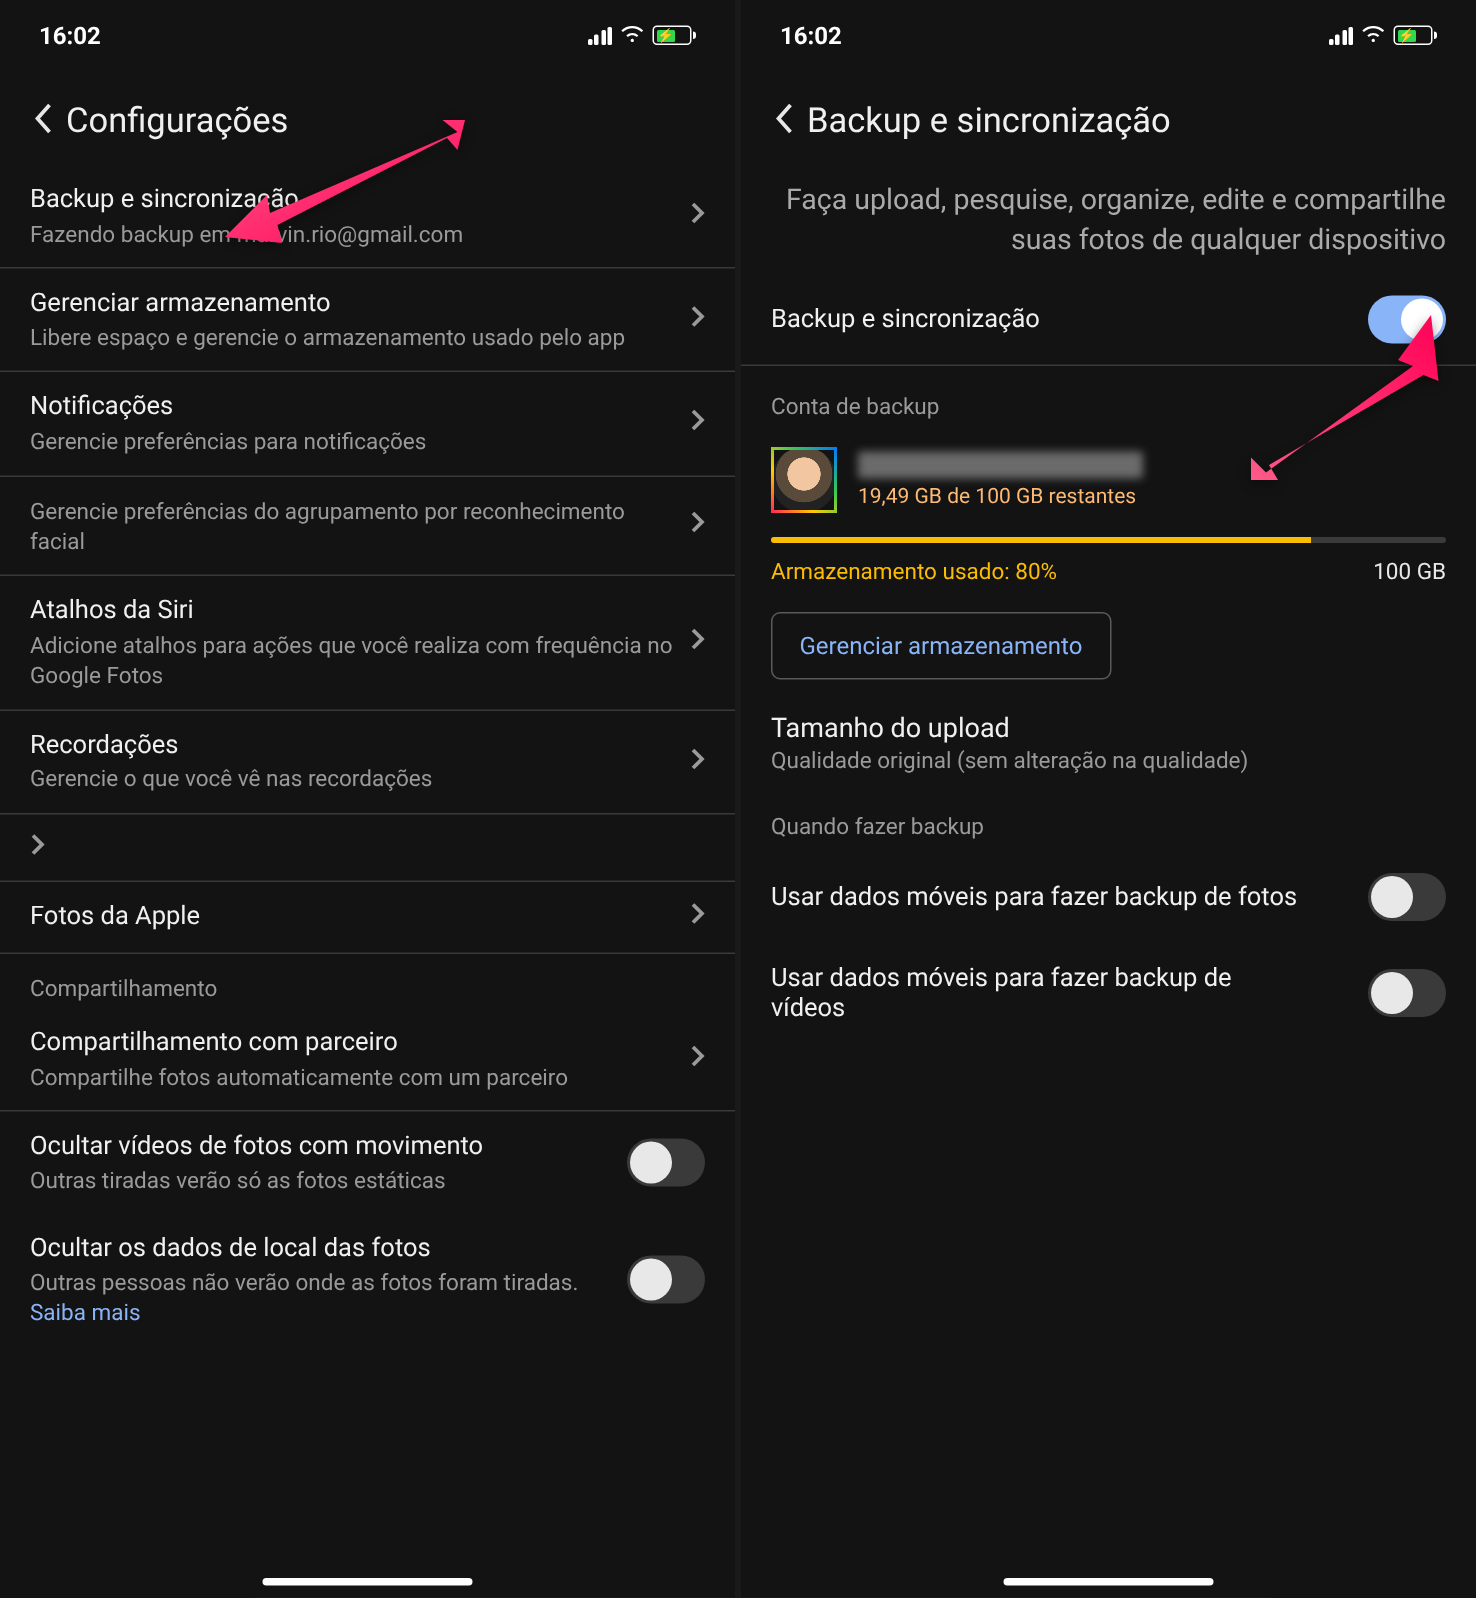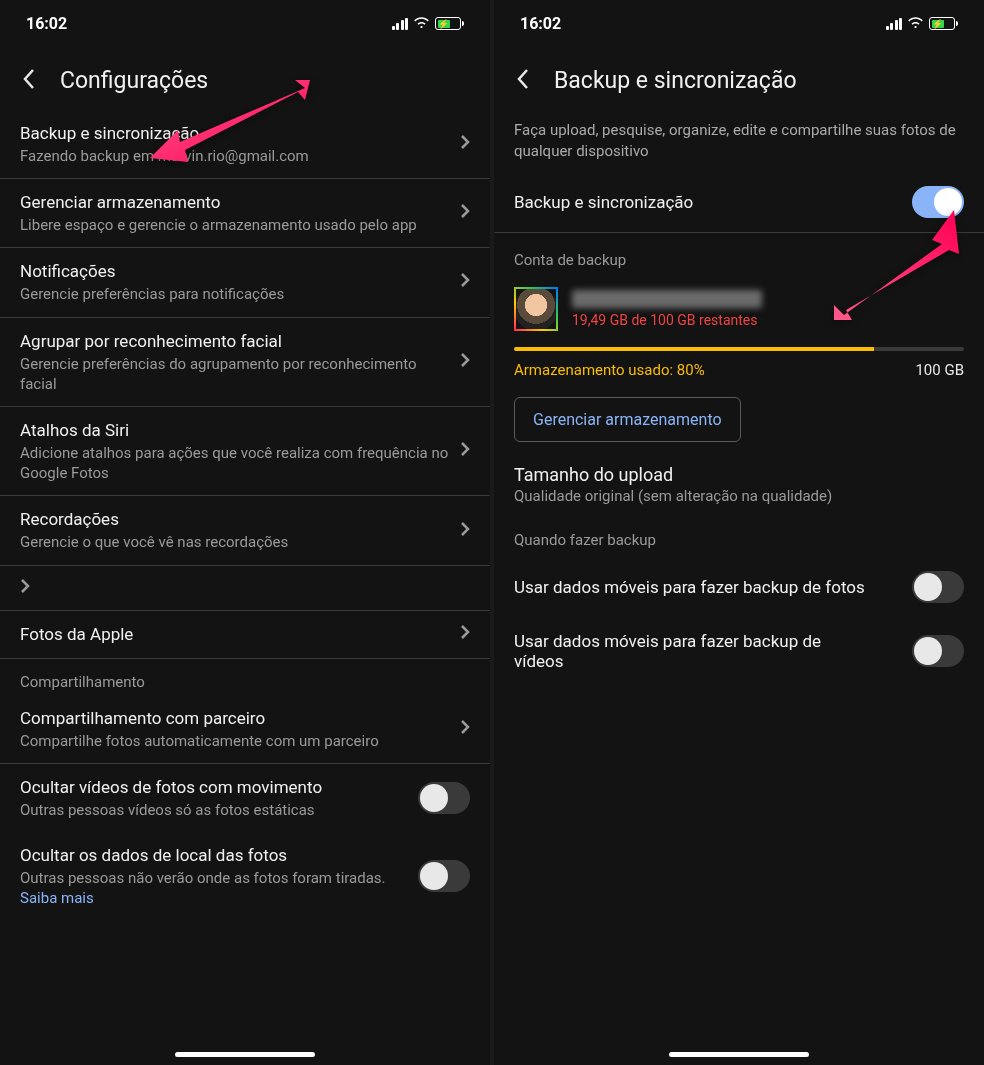--- a/index.html
+++ b/index.html
@@ -80,21 +80,21 @@
     }
     .battery-tip {
       width: 2px;
       height: 5px;
       background: #fff;
       border-radius: 0 2px 2px 0;
     }
     .header {
       display: flex;
       align-items: center;
-      gap: 24px;
+      gap: 8px;
       padding: 28px 22px 16px;
     }
     .back-btn svg { width: 14px; height: 22px; stroke: #e8e8e8; fill: none; stroke-width: 2.5; }
     .header-title {
       font-size: 23px;
       font-weight: 400;
       color: #f0f0f0;
     }
     .list {
       padding: 0 0 0 0;
@@ -161,23 +161,24 @@
       border-radius: 3px;
     }
     .arrow-overlay {
       position: absolute;
       pointer-events: none;
     }
     .arrow-overlay svg { filter: drop-shadow(0 2px 4px rgba(0,0,0,0.4)); }
     
     .desc {
       padding: 10px 20px 14px;
-      font-size: 15px;
+      font-size: 19px;
       color: #aaa;
       line-height: 1.4;
+      text-align: right;
     }
     .toggle-row {
       display: flex;
       align-items: center;
       justify-content: space-between;
       padding: 10px 20px 14px;
       border-bottom: 0.5px solid #3a3a3a;
     }
     .toggle-row .row-title { font-size: 17px; }
     .acct {
@@ -204,21 +205,21 @@
     }
     .acct-text { flex:1; }
     .acct-name {
       height: 18px;
       width: 190px;
       background: #6b6b6b;
       filter: blur(3px);
       border-radius: 2px;
       margin-bottom: 4px;
     }
-    .acct-sub { font-size: 14px; color: #ef4444; }
+    .acct-sub { font-size: 14px; color: #fdba74; }
     .storage {
       padding: 8px 20px 0;
     }
     .bar {
       height: 4px;
       background: #3a3a3a;
       border-radius: 2px;
       overflow: hidden;
       margin-bottom: 10px;
     }
@@ -324,21 +325,20 @@
       <div class="row-text">
         <div class="row-title">Notificações</div>
         <div class="row-sub">Gerencie preferências para notificações</div>
       </div>
       <span class="chev"><svg viewBox="0 0 10 16">
             <polyline points="2,2 8,8 2,14"></polyline>
           </svg></span>
     </div>
     <div class="row">
       <div class="row-text">
-        <div class="row-title">Agrupar por reconhecimento facial</div>
         <div class="row-sub">Gerencie preferências do agrupamento por reconhecimento facial</div>
       </div>
       <span class="chev"><svg viewBox="0 0 10 16">
             <polyline points="2,2 8,8 2,14"></polyline>
           </svg></span>
     </div>
     <div class="row">
       <div class="row-text">
         <div class="row-title">Atalhos da Siri</div>
         <div class="row-sub">Adicione atalhos para ações que você realiza com frequência no Google Fotos</div>
@@ -378,21 +378,21 @@
         <div class="row-sub">Compartilhe fotos automaticamente com um parceiro</div>
       </div>
       <span class="chev"><svg viewBox="0 0 10 16">
             <polyline points="2,2 8,8 2,14"></polyline>
           </svg></span>
     </div>
 
     <div class="row" style="border-bottom:none">
       <div class="row-text">
         <div class="row-title">Ocultar vídeos de fotos com movimento</div>
-        <div class="row-sub">Outras pessoas vídeos só as fotos estáticas</div>
+        <div class="row-sub">Outras tiradas verão só as fotos estáticas</div>
       </div>
       <div class="toggle off">
           <div class="knob"></div>
         </div>
     </div>
 
     <div class="row" style="border-bottom:none">
       <div class="row-text">
         <div class="row-title">Ocultar os dados de local das fotos</div>
         <div class="row-sub"><span>Outras pessoas não verão onde as fotos foram tiradas. </span><span class="link-inline">Saiba mais</span></div>

